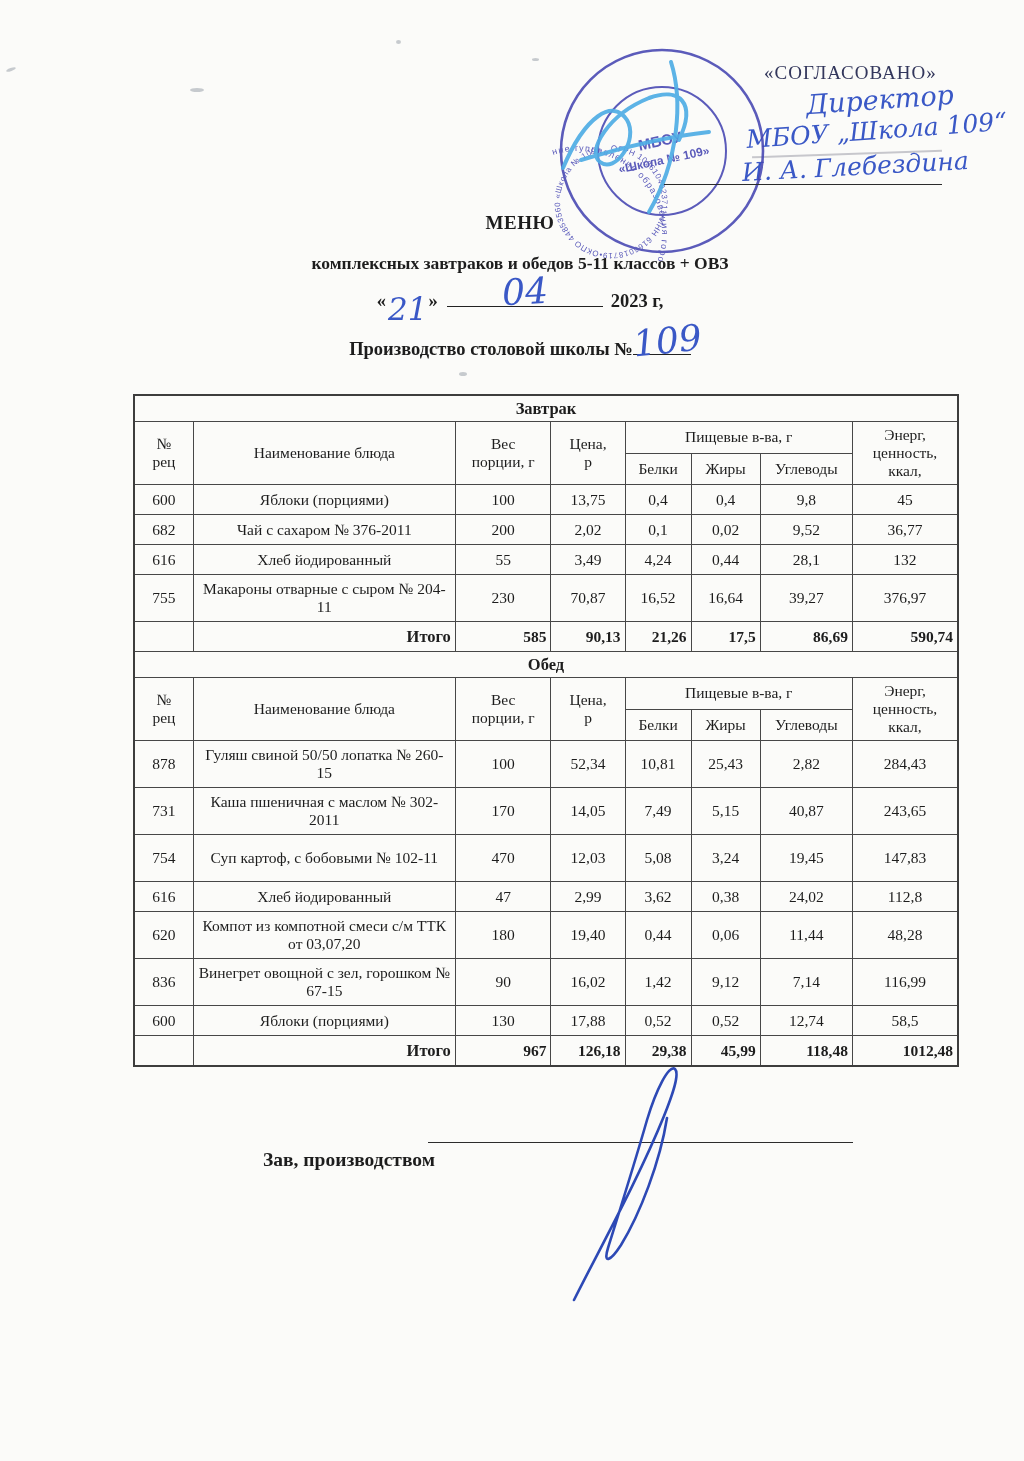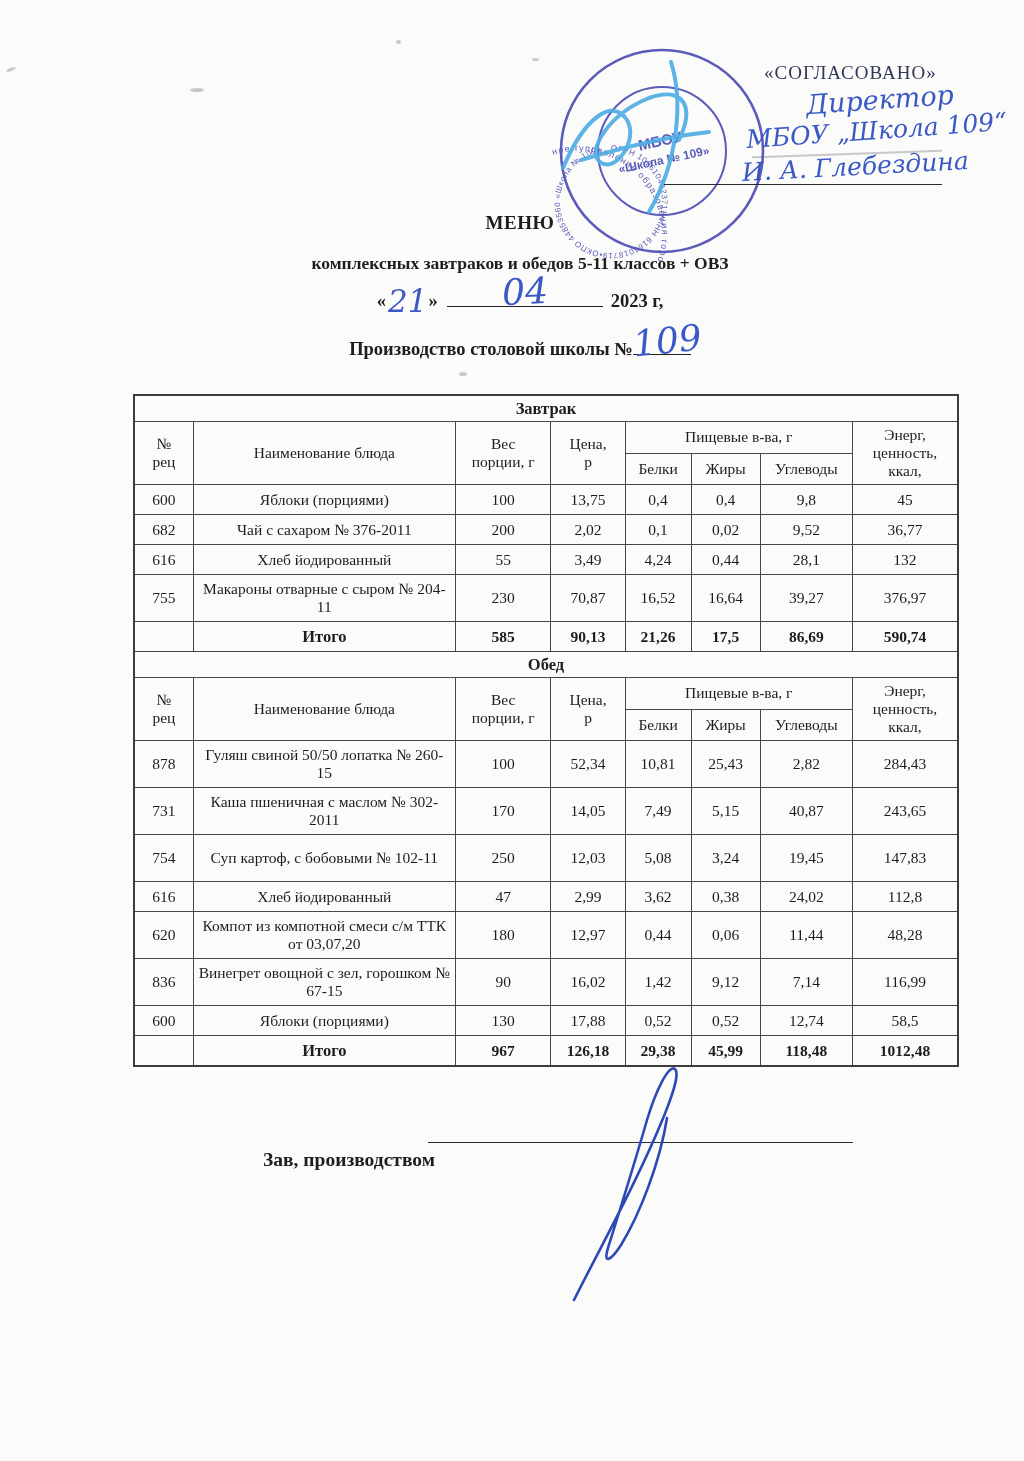--- a/index.html
+++ b/index.html
@@ -25,21 +25,21 @@
                    border-bottom:1.6px solid #2b2b2b; }
 
   .menu-title    { position:absolute; left:0; top:212px; width:100%; text-align:center;
                    font-weight:bold; font-size:19px; letter-spacing:.5px; }
   .menu-subtitle { position:absolute; left:0; top:239px; width:100%; text-align:center;
                    font-weight:bold; font-size:17.5px;margin-top:14px; }
 
   .date-line { position:absolute; left:0; top:278px; width:100%; text-align:center;
                font-weight:bold; font-size:18.5px; }
   .date-line .quote { letter-spacing:1px; }
-  .hw-day { font-size:31px; font-weight:normal; position:relative; top:5px; margin:0 1px; }
+  .hw-day { font-size:31px; font-weight:normal; position:relative; top:13px; margin:0 1px; }
   .date-blank { display:inline-block; position:relative; width:156px; height:20px;
                 border-bottom:1.7px solid #222; margin:0 8px; vertical-align:baseline; }
   .hw-month { position:absolute; left:50%; bottom:-6px; transform:translateX(-50%) rotate(-3deg);
               font-size:36px; font-weight:normal; }
 
   .production-line { position:absolute; left:0; top:333px; width:100%; text-align:center;
                      font-weight:bold; font-size:18.5px; }
   .number-blank { display:inline-block; position:relative; width:58px; height:21px;
                   border-bottom:1.7px solid #222; vertical-align:baseline; }
   .hw-school-number { position:absolute; left:0; bottom:-7px; font-size:36px; font-weight:normal;
@@ -50,21 +50,21 @@
 
   
   .menu-table { position:absolute; left:133px; top:394px; width:826px;
                 border-collapse:collapse; font-size:15.5px; table-layout:fixed; }
   .menu-table td { border:1.4px solid #474747; text-align:center; padding:3px 4px; line-height:1.16; }
   .menu-table { border:2px solid #3d3d3d; }
   .section-row td { font-weight:bold; font-size:16.5px; padding:3px;margin-left:29px; }
   .head-row td { padding:4px 2px; }
   .pre { white-space:pre-line; }
   .name { text-align:left; padding-left:8px; }
-  .total-row td { font-weight:bold; }
+  .total-row td { font-weight:bold;text-align:right; }
   .total-row .name { font-size:16.5px; }
   .r1 td { height:23px; }
   .r2 td { height:40px; }
 
   
   .footer-label { position:absolute; left:263px; top:1149px; font-weight:bold; font-size:19.5px; }
   .footer-underline { position:absolute; left:428px; top:1122px; width:425px; height:20px;
                       border-bottom:1.7px solid #2c2c2c; }
   .footer-signature { position:absolute; left:548px; top:1052px; }
 </style>
@@ -249,42 +249,42 @@
         <td>170</td>
         <td>14,05</td>
         <td>7,49</td>
         <td>5,15</td>
         <td>40,87</td>
         <td>243,65</td>
       </tr>
       <tr class="r2">
         <td>754</td>
         <td class="name">Суп картоф, с бобовыми № 102-11</td>
-        <td>250</td>
+        <td>470</td>
         <td>12,03</td>
         <td>5,08</td>
         <td>3,24</td>
         <td>19,45</td>
         <td>147,83</td>
       </tr>
       <tr class="r1">
         <td>616</td>
         <td class="name">Хлеб йодированный</td>
         <td>47</td>
         <td>2,99</td>
         <td>3,62</td>
         <td>0,38</td>
         <td>24,02</td>
         <td>112,8</td>
       </tr>
       <tr class="r2">
         <td>620</td>
         <td class="name">Компот из компотной смеси с/м ТТК от 03,07,20</td>
         <td>180</td>
-        <td>12,97</td>
+        <td>19,40</td>
         <td>0,44</td>
         <td>0,06</td>
         <td>11,44</td>
         <td>48,28</td>
       </tr>
       <tr class="r2">
         <td>836</td>
         <td class="name">Винегрет овощной с зел, горошком № 67-15</td>
         <td>90</td>
         <td>16,02</td>

